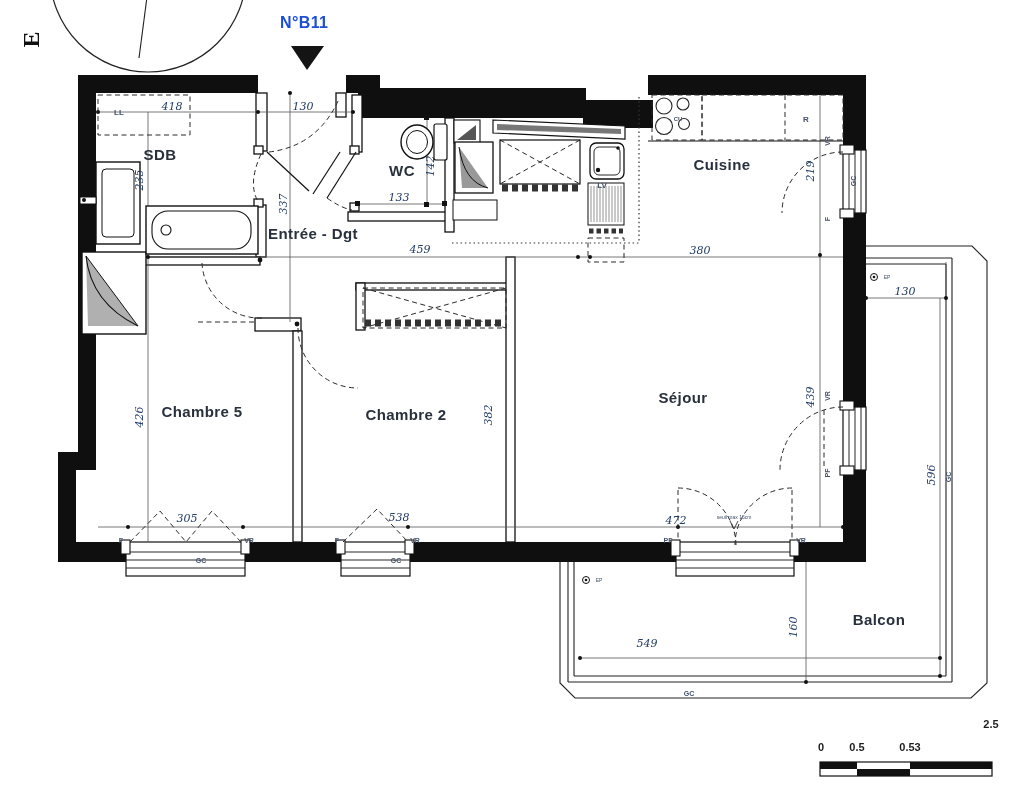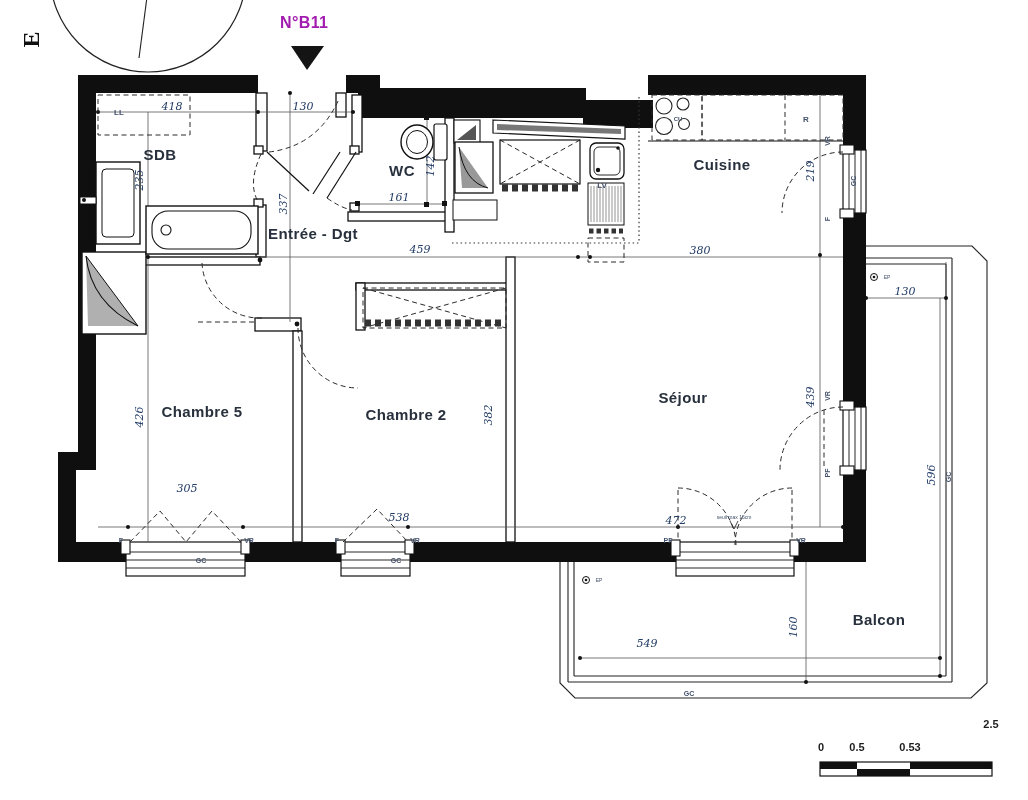--- a/index.html
+++ b/index.html
@@ -11,21 +11,21 @@
   .dim{position:absolute;font:italic 11px "DejaVu Serif",serif;color:#223c66;
        white-space:nowrap;transform:translate(-50%,-50%);}
   .dim.v{transform:translate(-50%,-50%) rotate(-90deg);}
   .tiny{position:absolute;font:700 7px "Liberation Sans",sans-serif;color:#42506b;
         white-space:nowrap;transform:translate(-50%,-50%);}
   .tiny.v{transform:translate(-50%,-50%) rotate(-90deg);}
   .tiny.s5{font-size:5px;font-weight:400;}
   .tiny.s6{font-size:6px;}
   .tiny.s8{font-size:8px;}
   .unit-title{position:absolute;left:280px;top:14px;font:700 16px "Liberation Sans",sans-serif;
-              color:#a21caf;letter-spacing:.4px;}
+              color:#1d4ed8;letter-spacing:.4px;}
   .compass-e{position:absolute;left:18px;top:26px;width:26px;text-align:center;
              font:700 24px "Liberation Serif",serif;color:#101010;
              transform:rotate(-90deg);}
   .scale-label{position:absolute;font:700 11px "Liberation Sans",sans-serif;color:#1d1d1d;
                transform:translate(-50%,0);}
 </style>
 </head>
 <body>
 
 <div id="stage">
@@ -282,28 +282,28 @@
   <div class="room" style="left:202px;top:411px">Chambre 5</div>
   <div class="room" style="left:406px;top:414px">Chambre 2</div>
   <div class="room" style="left:683px;top:397px">Séjour</div>
   <div class="room" style="left:879px;top:619px">Balcon</div>
 
   <div class="dim" style="left:172px;top:106px">418</div>
   <div class="dim" style="left:303px;top:106px">130</div>
   <div class="dim v" style="left:139px;top:180px">235</div>
   <div class="dim v" style="left:283px;top:204px">337</div>
   <div class="dim v" style="left:430px;top:166px">142</div>
-  <div class="dim" style="left:399px;top:197px">161</div>
+  <div class="dim" style="left:399px;top:197px">133</div>
   <div class="dim" style="left:420px;top:249px">459</div>
   <div class="dim" style="left:700px;top:250px">380</div>
   <div class="dim v" style="left:810px;top:171px">219</div>
   <div class="dim v" style="left:139px;top:417px">426</div>
   <div class="dim v" style="left:488px;top:415px">382</div>
   <div class="dim v" style="left:810px;top:397px">439</div>
-  <div class="dim" style="left:187px;top:488px">305</div>
+  <div class="dim" style="left:187px;top:518px">305</div>
   <div class="dim" style="left:399px;top:517px">538</div>
   <div class="dim" style="left:676px;top:520px">472</div>
   <div class="dim" style="left:905px;top:291px">130</div>
   <div class="dim v" style="left:931px;top:475px">596</div>
   <div class="dim v" style="left:793px;top:627px">160</div>
   <div class="dim" style="left:647px;top:643px">549</div>
 
   <div class="tiny s8" style="left:119px;top:112px">LL</div>
   <div class="tiny s6" style="left:678px;top:119px">CU</div>
   <div class="tiny s8" style="left:806px;top:119px">R</div>

